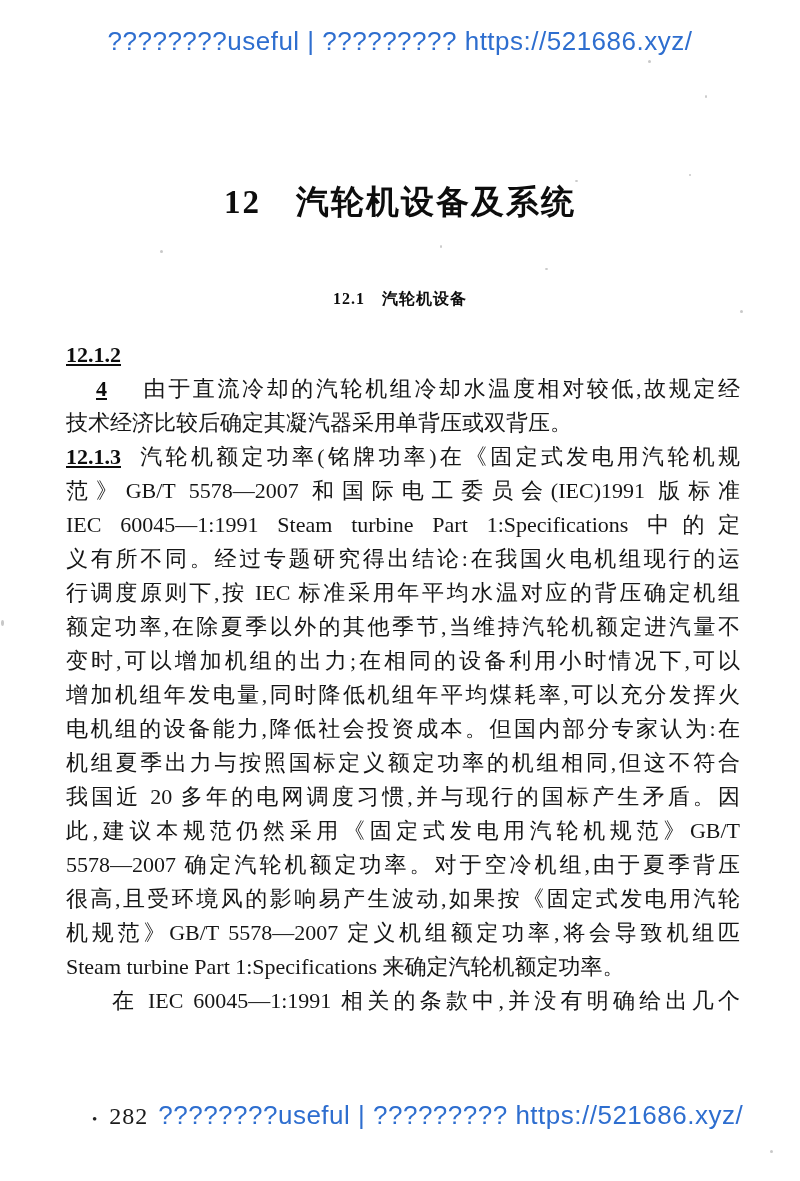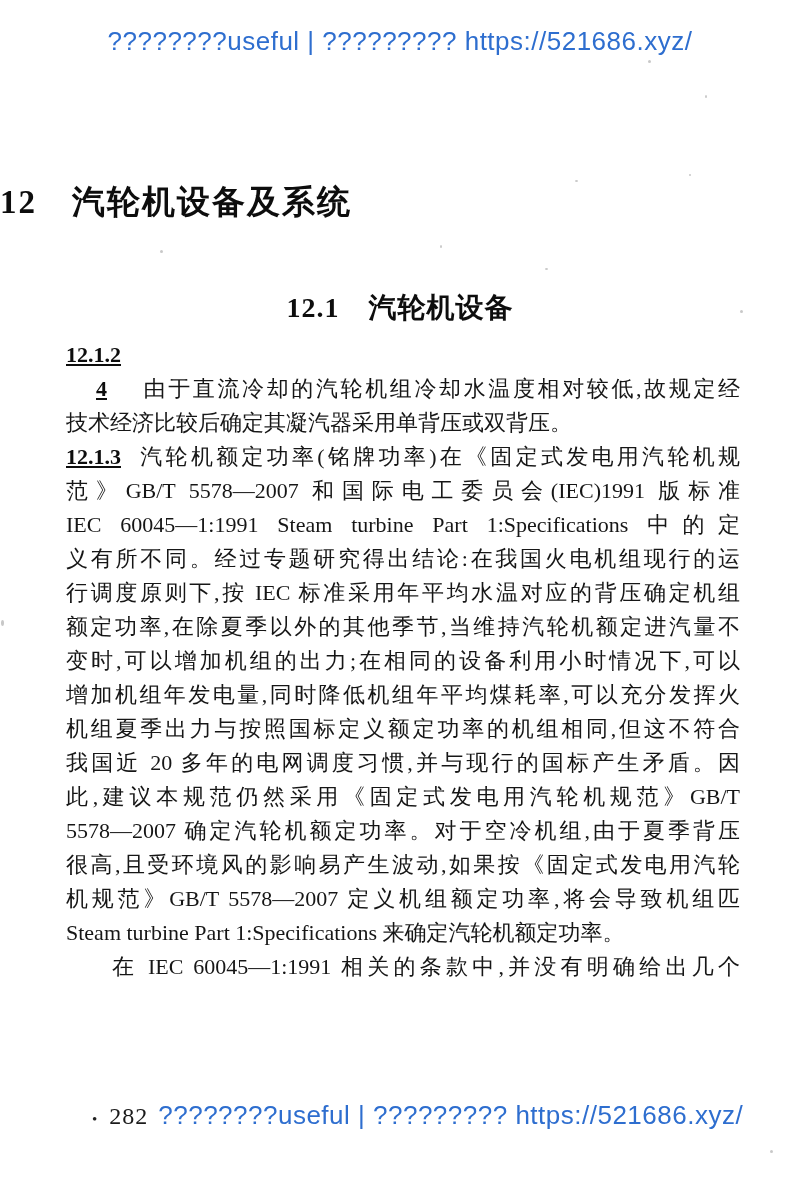--- a/index.html
+++ b/index.html
@@ -31,33 +31,34 @@
     white-space: nowrap;
   }
 
   
   .chapter {
     position: absolute;
     top: 180px;
     left: 0;
     width: 100%;
     margin: 0;
+    text-align: center;
     font-size: 33px;
     font-weight: bold;
     color: #0d0d0d;
     letter-spacing: 2px;
   }
   .section {
     position: absolute;
     top: 289px;
     left: 0;
     width: 100%;
     margin: 0;
     text-align: center;
-    font-size: 28px;
+    font-size: 16px;
     font-weight: bold;
     color: #0d0d0d;
     letter-spacing: 1px;
   }
 
   
   .bodytext {
     position: absolute;
     top: 338px;
     left: 66px;
@@ -138,20 +139,21 @@
 
     <div class="line j"><span class="bold numclause">12.1.3</span><span>汽轮机额定功率(铭牌功率)在《固定式发电用汽轮机规</span></div>
 
     <div class="line j">范》GB/T 5578—2007 和国际电工委员会(IEC)1991 版标准</div>
     <div class="line j">IEC 60045—1:1991 Steam turbine Part 1:Specifications 中的定</div>
     <div class="line j">义有所不同。经过专题研究得出结论:在我国火电机组现行的运</div>
     <div class="line j">行调度原则下,按 IEC 标准采用年平均水温对应的背压确定机组</div>
     <div class="line j">额定功率,在除夏季以外的其他季节,当维持汽轮机额定进汽量不</div>
     <div class="line j">变时,可以增加机组的出力;在相同的设备利用小时情况下,可以</div>
     <div class="line j">增加机组年发电量,同时降低机组年平均煤耗率,可以充分发挥火</div>
+    <div class="line j">电机组的设备能力,降低社会投资成本。但国内部分专家认为:在</div>
     <div class="line j">机组夏季出力与按照国标定义额定功率的机组相同,但这不符合</div>
     <div class="line j">我国近 20 多年的电网调度习惯,并与现行的国标产生矛盾。因</div>
     <div class="line j">此,建议本规范仍然采用《固定式发电用汽轮机规范》GB/T</div>
     <div class="line j">5578—2007 确定汽轮机额定功率。对于空冷机组,由于夏季背压</div>
     <div class="line j">很高,且受环境风的影响易产生波动,如果按《固定式发电用汽轮</div>
     <div class="line j">机规范》GB/T 5578—2007 定义机组额定功率,将会导致机组匹</div>
     <div class="line">Steam turbine Part 1:Specifications 来确定汽轮机额定功率。</div>
 
     <div class="line j indent2">在 IEC 60045—1:1991 相关的条款中,并没有明确给出几个</div>
 

